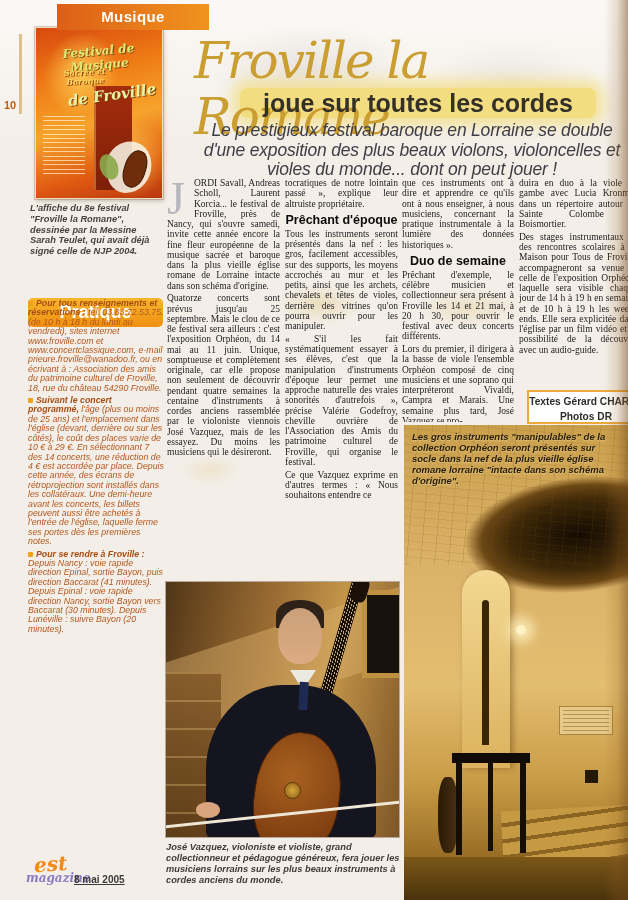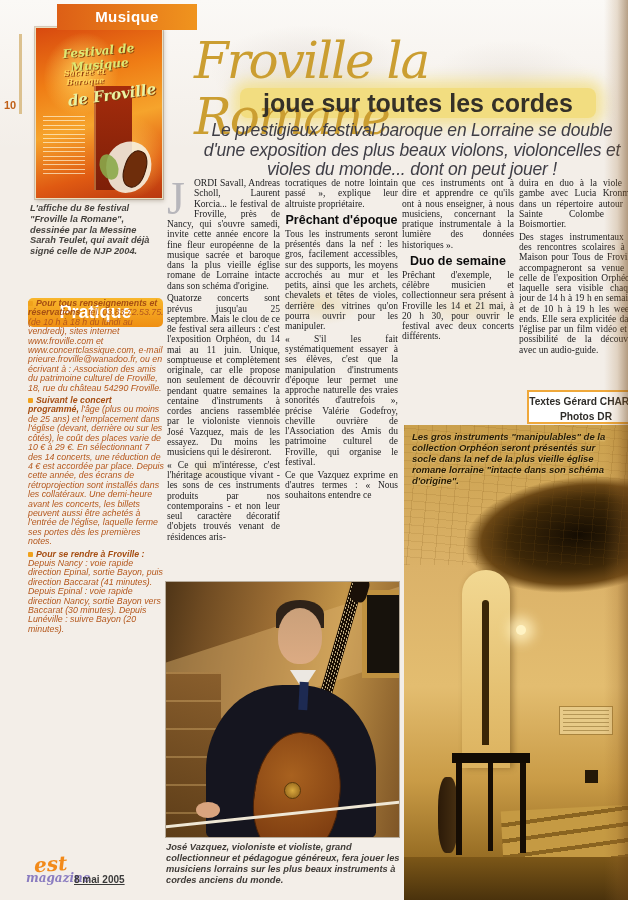--- a/index.html
+++ b/index.html
@@ -17,21 +17,21 @@
   .stain1{left:275px;top:283px;width:90px;height:42px;border-radius:50%;
     background:radial-gradient(closest-side,rgba(214,180,80,.28),rgba(214,180,80,0));}
   .stain2{left:415px;top:288px;width:110px;height:40px;border-radius:50%;
     background:radial-gradient(closest-side,rgba(214,180,80,.24),rgba(214,180,80,0));}
   .stain3{left:180px;top:455px;width:60px;height:30px;border-radius:50%;
     background:radial-gradient(closest-side,rgba(214,180,80,.18),rgba(214,180,80,0));}
   .edge-right{right:0;top:0;width:24px;height:900px;z-index:60;pointer-events:none;
     background:linear-gradient(90deg,rgba(140,95,35,0) 0%,rgba(150,100,40,.2) 55%,rgba(115,72,24,.5) 100%);}
 
   
-  .tab{left:57px;top:4px;width:140px;height:26px;z-index:5;
+  .tab{left:57px;top:4px;width:152px;height:26px;z-index:5;
     background:linear-gradient(90deg,#dd5f16,#f0941e);
     color:#fff;font:bold 15px/26px "Liberation Sans",sans-serif;
     text-align:center;letter-spacing:.4px;}
   .lrule{left:19px;top:34px;width:3px;height:80px;background:#dcc18f;}
   .pagenum{left:4px;top:99px;color:#c06018;font:bold 11px "Liberation Sans",sans-serif;}
 
   
   .poster{left:35px;top:27px;width:126px;height:170px;overflow:hidden;
     border:1px solid #eadfbf;box-shadow:0 0 0 1px rgba(120,80,30,.25),1px 2px 4px rgba(60,40,10,.25);
     background:linear-gradient(165deg,#d8490f 0%,#ef7d15 30%,#f6a42c 55%,#e05a12 80%,#b93810 100%);}
@@ -216,33 +216,33 @@
 </div>
 
 <div class="abs title">Froville la Romane</div>
 <div class="abs sub-band"></div>
 <div class="abs subtitle">joue sur toutes les cordes</div>
 <div class="abs lead">Le prestigieux festival baroque en Lorraine se double d'une exposition des plus beaux violons, violoncelles et violes du monde... dont on peut jouer !</div>
 
 <div class="abs col c1">
   <p><span class="dropcap">J</span><span>ORDI Savall, Andreas Scholl, Laurent Korcia... le festival de Froville, près de Nancy, qui s'ouvre samedi, invite cette année encore la fine fleur européenne de la musique sacrée et baroque dans la plus vieille église romane de Lorraine intacte dans son schéma d'origine.</span></p>
   <p>Quatorze concerts sont prévus jusqu'au 25 septembre. Mais le clou de ce 8e festival sera ailleurs : c'est l'exposition Orphéon, du 14 mai au 11 juin. Unique, somptueuse et complètement originale, car elle propose non seulement de découvrir pendant quatre semaines la centaine d'instruments à cordes anciens rassemblée par le violoniste viennois José Vazquez, mais de les essayez. Du moins les musiciens qui le désireront.</p>
-  <p>« Ce qui m'intéresse, c'est l'héritage acoustique vivant - les sons de ces instruments produits par nos contemporains - et non leur seul caractère décoratif d'objets trouvés venant de résidences aris-</p>
 </div>
 <div class="abs col c2">
   <p>tocratiques de notre lointain passé », explique leur altruiste propriétaire.</p>
   <h4>Prêchant d'époque</h4>
   <p>Tous les instruments seront présentés dans la nef : les gros, facilement accessibles, sur des supports, les moyens accrochés au mur et les petits, ainsi que les archets, chevalets et têtes de violes, derrière des vitrines qu'on pourra ouvrir pour les manipuler.</p>
   <p>« S'il les fait systématiquement essayer à ses élèves, c'est que la manipulation d'instruments d'époque leur permet une approche naturelle des vraies sonorités d'autrefois », précise Valérie Godefroy, cheville ouvrière de l'Association des Amis du patrimoine culturel de Froville, qui organise le festival.</p>
   <p>Ce que Vazquez exprime en d'autres termes : « Nous souhaitons entendre ce</p>
 </div>
 <div class="abs col c3">
   <p>que ces instruments ont à dire et apprendre ce qu'ils ont à nous enseigner, à nous musiciens, concernant la pratique instrumentale à la lumière des données historiques ».</p>
   <h4>Duo de semaine</h4>
   <p>Prêchant d'exemple, le célèbre musicien et collectionneur sera présent à Froville les 14 et 21 mai, à 20 h 30, pour ouvrir le festival avec deux concerts différents.</p>
+  <p>Lors du premier, il dirigera à la basse de viole l'ensemble Orphéon composé de cinq musiciens et une soprano qui interpréteront Vivaldi, Campra et Marais. Une semaine plus tard, José Vazquez se pro-</p>
 </div>
 <div class="abs col c4">
   <p>duira en duo à la viole de gambe avec Lucia Kronmer dans un répertoire autour de Sainte Colombe et Boismortier.</p>
   <p>Des stages instrumentaux et des rencontres scolaires à la Maison pour Tous de Froville accompagneront sa venue et celle de l'exposition Orphéon, laquelle sera visible chaque jour de 14 h à 19 h en semaine et de 10 h à 19 h les week-ends. Elle sera explicitée dans l'église par un film vidéo et la possibilité de la découvrir avec un audio-guide.</p>
 </div>
 
 <div class="abs credits">
   <div>Textes Gérard CHARUT</div>
   <div>Photos DR</div>
 </div>

